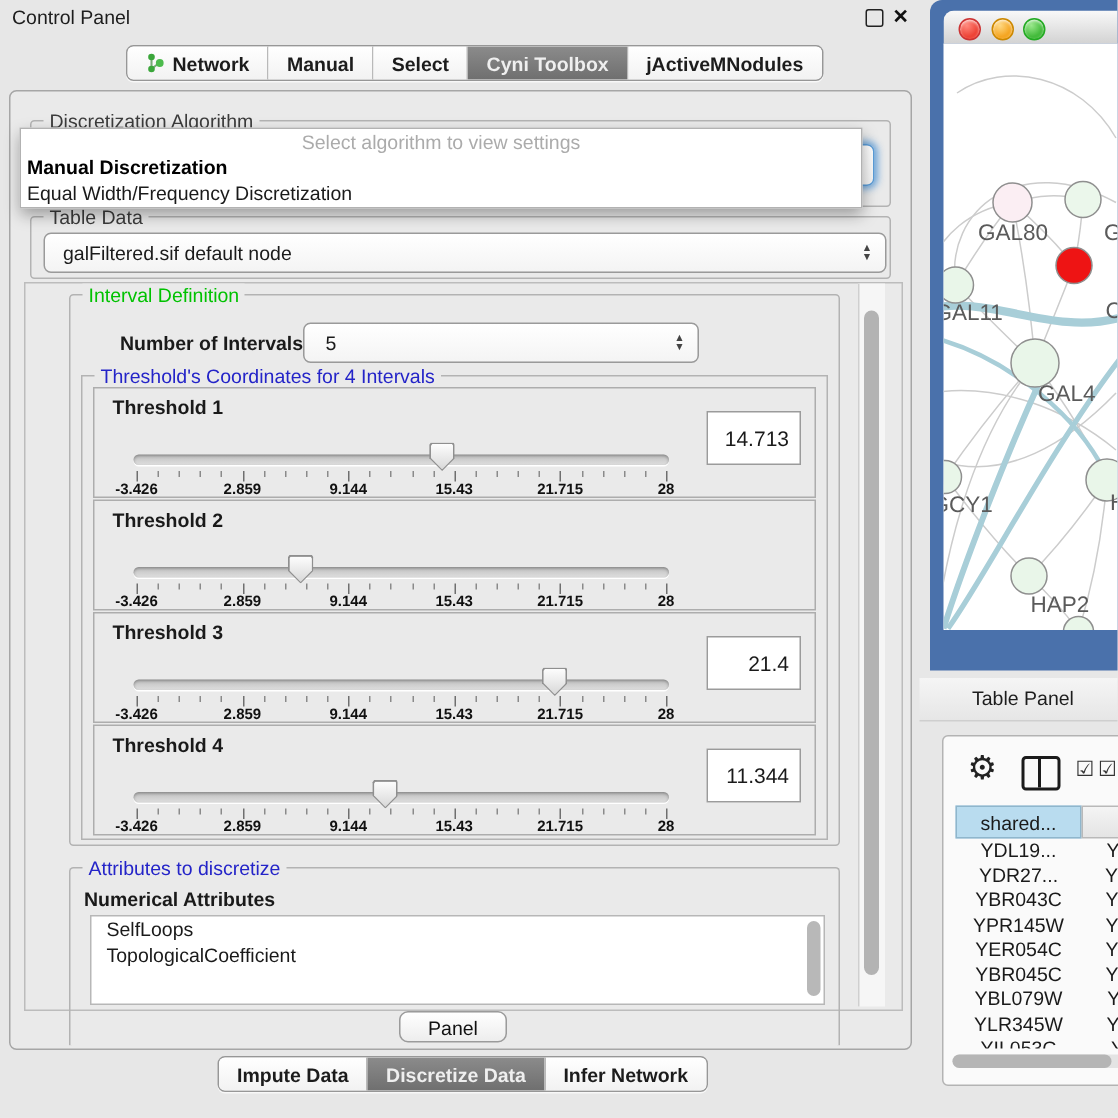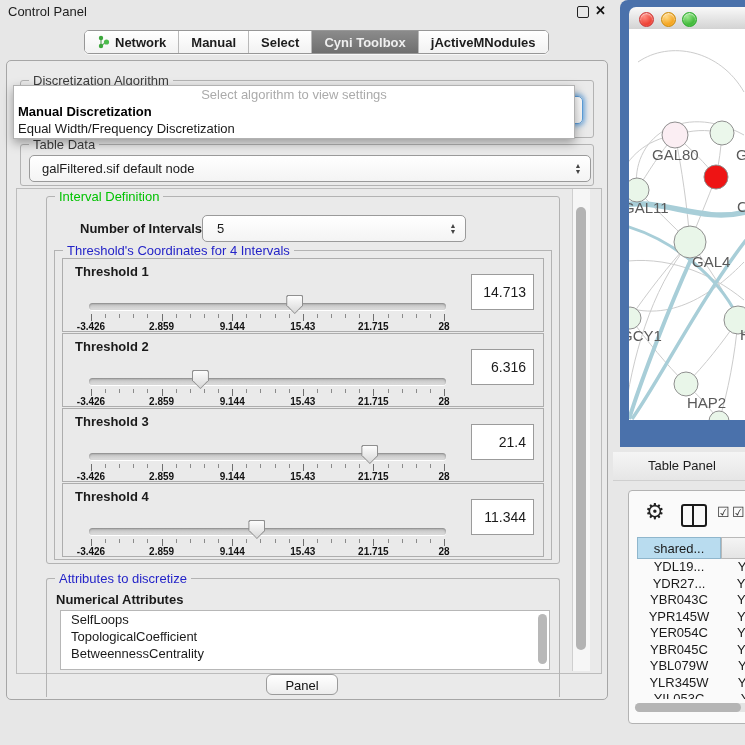--- a/index.html
+++ b/index.html
@@ -249,21 +249,20 @@
           <div class="tick major" style="left: 381px;"></div>
           <div class="tick-label" style="left: 4px;">-3.426</div>
           <div class="tick-label" style="left: 74.6px;">2.859</div>
           <div class="tick-label" style="left: 145.2px;">9.144</div>
           <div class="tick-label" style="left: 215.8px;">15.43</div>
           <div class="tick-label" style="left: 286.4px;">21.715</div>
           <div class="tick-label" style="left: 357px;">28</div>
           <div class="thumb-outer" style="left: 128.929px;">
             <div class="thumb-inner"></div>
           </div>
-          <div class="valbox">6.316</div>
         </div>
         <div class="thr-panel" style="top: 408px;">
           <span class="thr-label">Threshold 3</span>
           <div class="track"></div>
           <div class="tick major" style="left: 28px;"></div>
           <div class="tick" style="left: 42.12px;"></div>
           <div class="tick" style="left: 56.24px;"></div>
           <div class="tick" style="left: 70.36px;"></div>
           <div class="tick" style="left: 84.48px;"></div>
           <div class="tick major" style="left: 98.6px;"></div>
@@ -341,27 +340,37 @@
       </div>
 
     <div class="abs group" style="left:46px;top:578px;width:512px;height:118px;border-bottom:none;border-bottom-left-radius:0;border-bottom-right-radius:0;">
       <span class="group-title t-blue">Attributes to discretize</span>
     </div>
     <span class="abs" style="left:56px;top:592px;font-size:13px;font-weight:bold;">Numerical Attributes</span>
     <div id="attr-list" class="abs">
       <div id="attr-items-host">
           <div class="attr-item">SelfLoops</div>
           <div class="attr-item">TopologicalCoefficient</div>
-          <div class="attr-item">BetweennessCentrality</div>
         </div>
       <div id="attr-scroll"></div>
     </div>
 
     <button id="apply-btn" class="abs">Panel</button>
 
+    <div id="bottom-tabs" class="abs segbar">
+        <div class="seg">
+          <span>Impute Data</span>
+        </div>
+        <div class="seg sel">
+          <span>Discretize Data</span>
+        </div>
+        <div class="seg">
+          <span>Infer Network</span>
+        </div>
+      </div>
   </div>
 
   <div id="net-win" class="abs">
     <div id="net-titlebar" class="abs">
       <span id="light-red" class="light"></span>
       <span id="light-yellow" class="light"></span>
       <span id="light-green" class="light"></span>
     </div>
     <div id="net-canvas" class="abs">
       <svg id="net-svg" width="116" height="391" viewBox="629 29 116 391" xmlns="http://www.w3.org/2000/svg">

